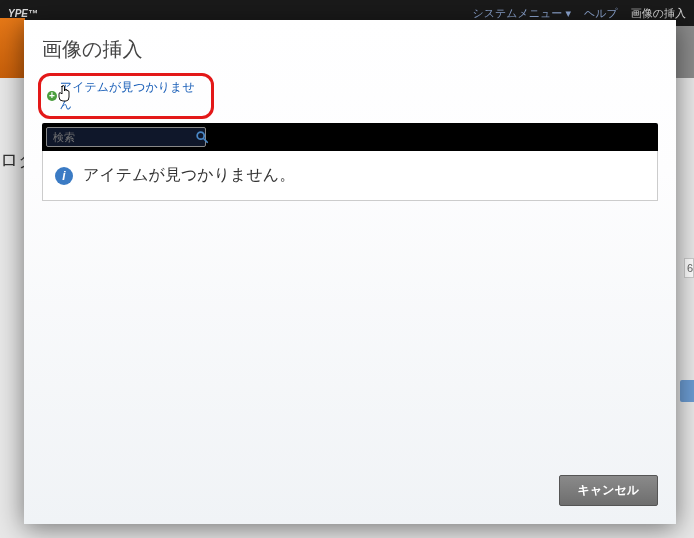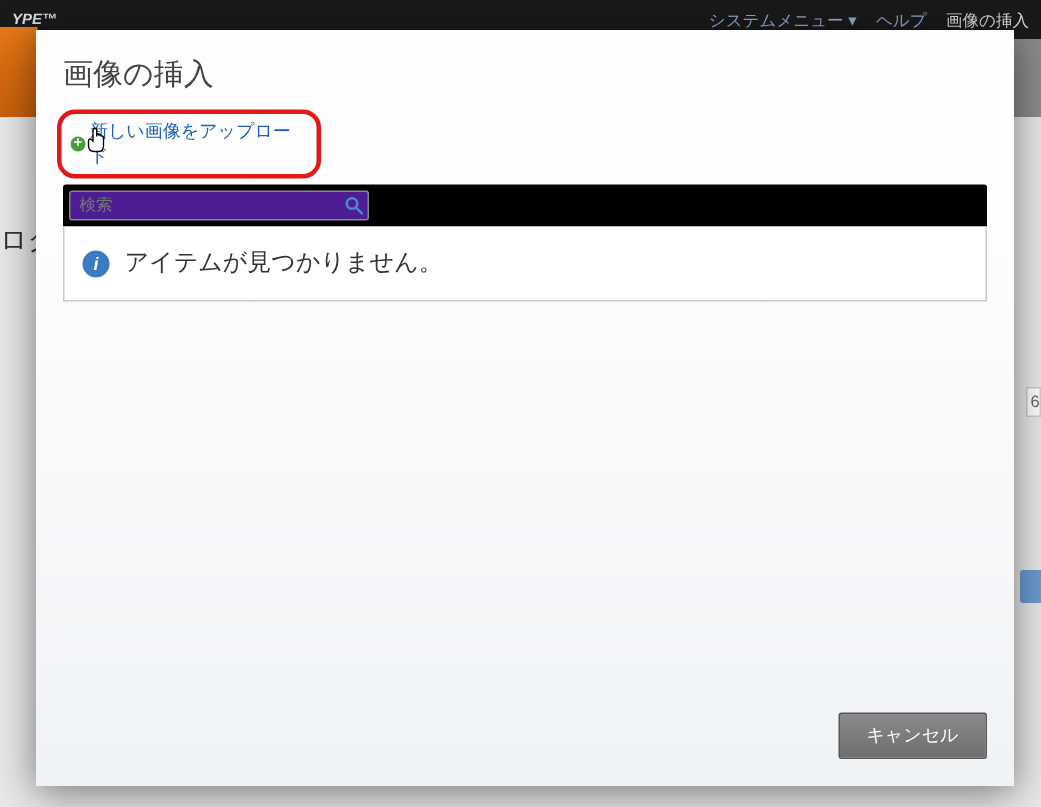--- a/index.html
+++ b/index.html
@@ -170,24 +170,24 @@
     .black-bar {
       background: #000;
       height: 28px;
       display: flex;
       align-items: center;
       padding: 3px 4px;
       border-radius: 2px 2px 0 0;
     }
     
     .search-box {
-      background: #4c1d95;
+      background: #0f172a;
       border: 1px solid #888;
       height: 20px;
-      width: 200px;
+      width: 160px;
       display: flex;
       align-items: center;
       padding: 0 2px 0 6px;
       border-radius: 2px;
     }
     
     .search-input {
       border: none;
       outline: none;
       font-size: 11px;
@@ -239,21 +239,21 @@
     }
     
     .cancel-button {
       background: linear-gradient(#8a8a8a, #6e6e6e);
       color: #fff;
       border: 1px solid #555;
       padding: 6px 18px;
       font-size: 12px;
       border-radius: 2px;
       cursor: pointer;
-      font-weight: normal;
+      font-weight: bold;
     }
   </style>
 </head>
 <body>
 
 <div class="bg-header">
   <span class="bg-header-left">YPE™</span>
   <div class="bg-header-right">
     <span>システムメニュー ▾</span>
     <span>ヘルプ</span>
@@ -265,21 +265,21 @@
 <div class="bg-side-text">ログ</div>
 <div class="bg-cell">6</div>
 <div class="bg-side-button"></div>
 
 <div class="modal">
   <h1 class="modal-title">画像の挿入</h1>
 
   <div class="highlight-box">
     <a href="#" class="upload-link">
       <span class="plus-icon">+</span>
-      <span>新しい画像をアップロード</span>
+      <span>アイテムが見つかりません</span>
     </a>
   </div>
 
   <div class="content-area">
     <div class="black-bar">
       <div class="search-box">
         <input class="search-input" type="text" placeholder="検索" style="">
         <svg class="search-icon" viewBox="0 0 16 16">
           <circle cx="6.5" cy="6.5" r="4" fill="none" stroke="#4a88c7" stroke-width="2"></circle>
           <line x1="10" y1="10" x2="14" y2="14" stroke="#4a88c7" stroke-width="2" stroke-linecap="round"></line>

